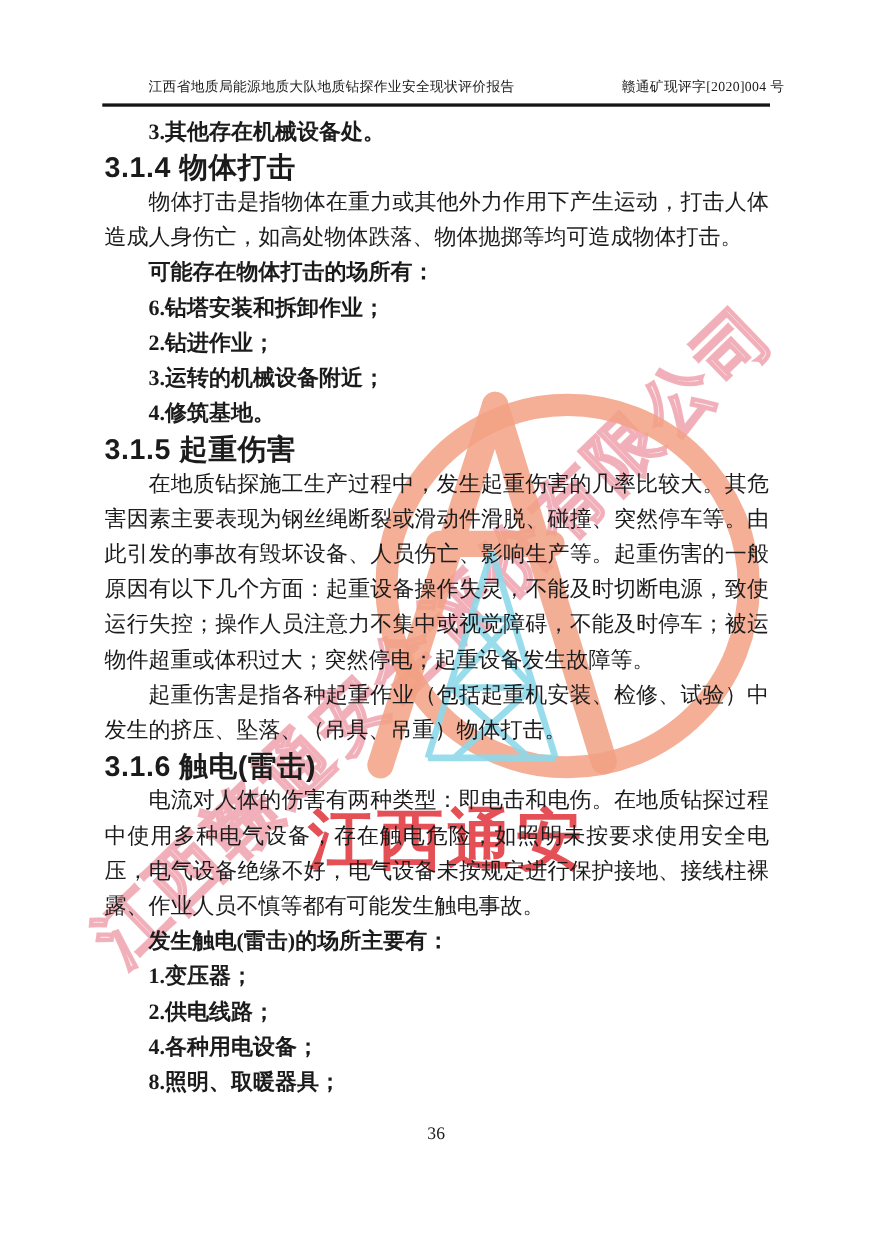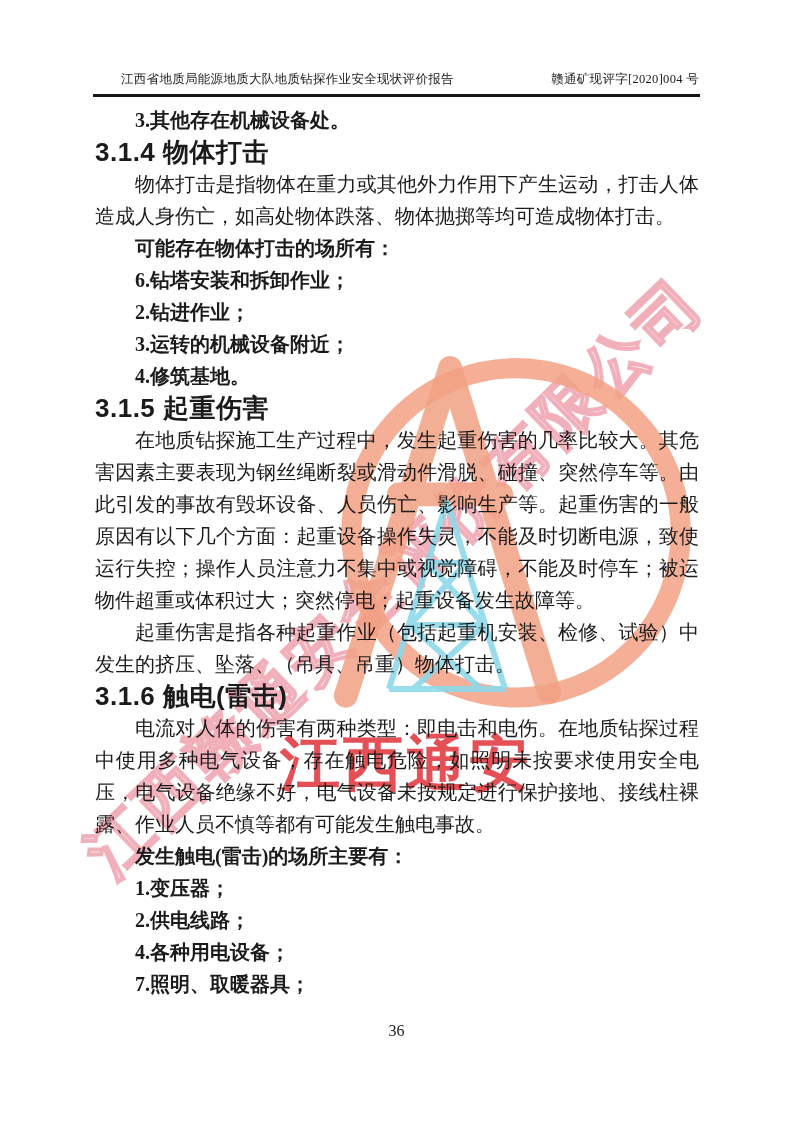--- a/index.html
+++ b/index.html
@@ -3,21 +3,21 @@
 <meta charset="utf-8">
 <style>
   html,body { margin:0; padding:0; background:#ffffff; }
   .page {
     position:relative; width:793px; height:1122px; background:#ffffff;
     font-family:"Liberation Serif","DejaVu Serif",serif; color:#1b1b1b;
     overflow:hidden;
   }
   
   .header {
-    position:absolute; top:71px; left:95px; width:604px;
+    position:absolute; top:71px; left:109px; width:604px;
     display:flex; justify-content:space-between; align-items:center;
     font-size:12.5px; letter-spacing:0.3px; z-index:3;
   }
   .header-left { padding-left:26px; }
   .header-rule {
     position:absolute; top:94px; left:93px; width:607px; height:3px;
     background:#151515; z-index:3;
   }
   
   .wm { position:absolute; z-index:1; pointer-events:none; }
@@ -105,18 +105,18 @@
     <p class="line">4.修筑基地。</p>
     <p class="heading">3.1.5 起重伤害</p>
     <p class="para">在地质钻探施工生产过程中，发生起重伤害的几率比较大。其危害因素主要表现为钢丝绳断裂或滑动件滑脱、碰撞、突然停车等。由此引发的事故有毁坏设备、人员伤亡、影响生产等。起重伤害的一般原因有以下几个方面：起重设备操作失灵，不能及时切断电源，致使运行失控；操作人员注意力不集中或视觉障碍，不能及时停车；被运物件超重或体积过大；突然停电；起重设备发生故障等。</p>
     <p class="para">起重伤害是指各种起重作业（包括起重机安装、检修、试验）中发生的挤压、坠落、（吊具、吊重）物体打击。</p>
     <p class="heading">3.1.6 触电(雷击)</p>
     <p class="para">电流对人体的伤害有两种类型：即电击和电伤。在地质钻探过程中使用多种电气设备，存在触电危险，如照明未按要求使用安全电压，电气设备绝缘不好，电气设备未按规定进行保护接地、接线柱裸露、作业人员不慎等都有可能发生触电事故。</p>
     <p class="line">发生触电(雷击)的场所主要有：</p>
     <p class="line">1.变压器；</p>
     <p class="line">2.供电线路；</p>
     <p class="line">4.各种用电设备；</p>
-    <p class="line">7.照明、取暖器具；</p>
+    <p class="line">8.照明、取暖器具；</p>
   </div>
 
   <div class="pageno">36</div>
 
 </div>
 
 </body></html>

